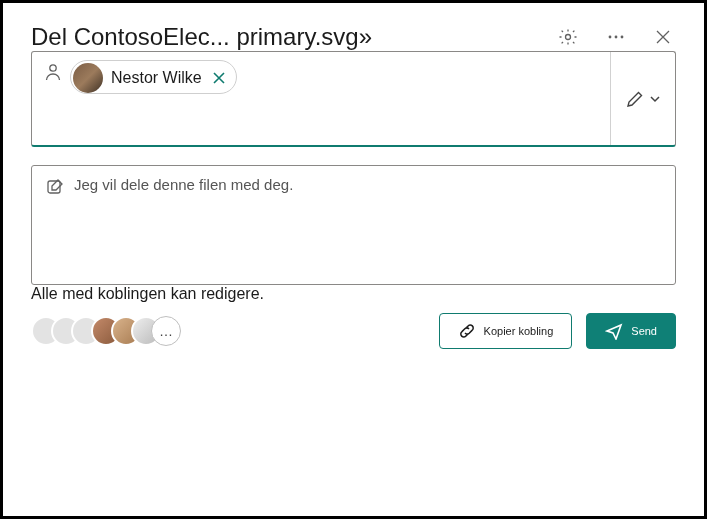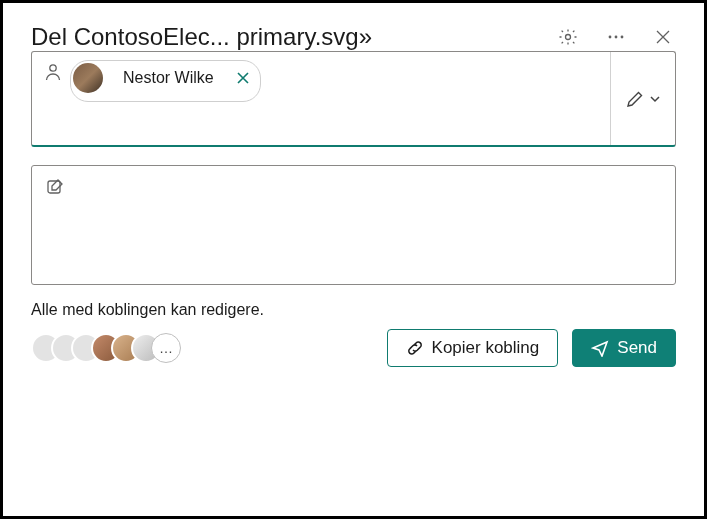--- a/index.html
+++ b/index.html
@@ -60,22 +60,22 @@
       display: flex;
       flex-direction: column;
       padding: 8px 8px 8px 0;
       gap: 6px;
     }
     .chip {
       display: inline-flex;
       align-items: center;
       border: 1px solid #cfcfcf;
       border-radius: 18px;
-      padding: 2px 8px 8px 2px;
-      gap: 20px;
+      padding: 2px 8px 0 2px;
+      gap: 8px;
       background: #fff;
       align-self: flex-start;
     }
     .chip-avatar {
       width: 30px;
       height: 30px;
       border-radius: 50%;
       background: linear-gradient(135deg,#7a5c44 0%, #9c7b5c 50%, #3d2f24 100%);
       flex-shrink: 0;
     }
@@ -127,21 +127,20 @@
       outline: none;
       resize: none;
       font-size: 15px;
       color: #555;
       width: 100%;
       font-family: inherit;
       background: transparent;
     }
 
     .footer {
-      margin-top: 16px;
     }
     .link-info {
       font-size: 16px;
       color: #1b1b1b;
       margin-bottom: 10px;
     }
     .footer-row {
       display: flex;
       align-items: center;
       justify-content: space-between;
@@ -174,21 +173,21 @@
     .face.f6 { background: linear-gradient(135deg,#eee,#bbb); }
 
     .actions {
       display: flex;
       gap: 14px;
     }
     .btn {
       display: inline-flex;
       align-items: center;
       gap: 8px;
-      font-size: 17px;
+      font-size: 11px;
       border-radius: 4px;
       padding: 8px 18px;
       cursor: pointer;
       font-family: inherit;
     }
     .btn-secondary {
       background: #fff;
       border: 1px solid #0f7b6f;
       color: #1b1b1b;
     }
@@ -255,20 +254,21 @@
   </div>
 </div>
 
 <div class="message-box">
   <span class="message-icon">
     <svg width="18" height="18" viewBox="0 0 18 18" fill="none" stroke="currentColor" stroke-width="1.3">
       <rect x="2" y="3" width="12" height="12" rx="2"></rect>
       <path d="M12 2l4 4-6 6H6v-4l6-6z"></path>
     </svg>
   </span>
+  <textarea class="message-text" rows="4" style="">Jeg vil dele denne filen med deg.</textarea>
 </div>
 
 <div class="footer">
   <div class="link-info">Alle med koblingen kan redigere.</div>
   <div class="footer-row">
     <div class="facepile">
       <div class="face f1"></div>
       <div class="face f2"></div>
       <div class="face f3"></div>
       <div class="face f4"></div>

